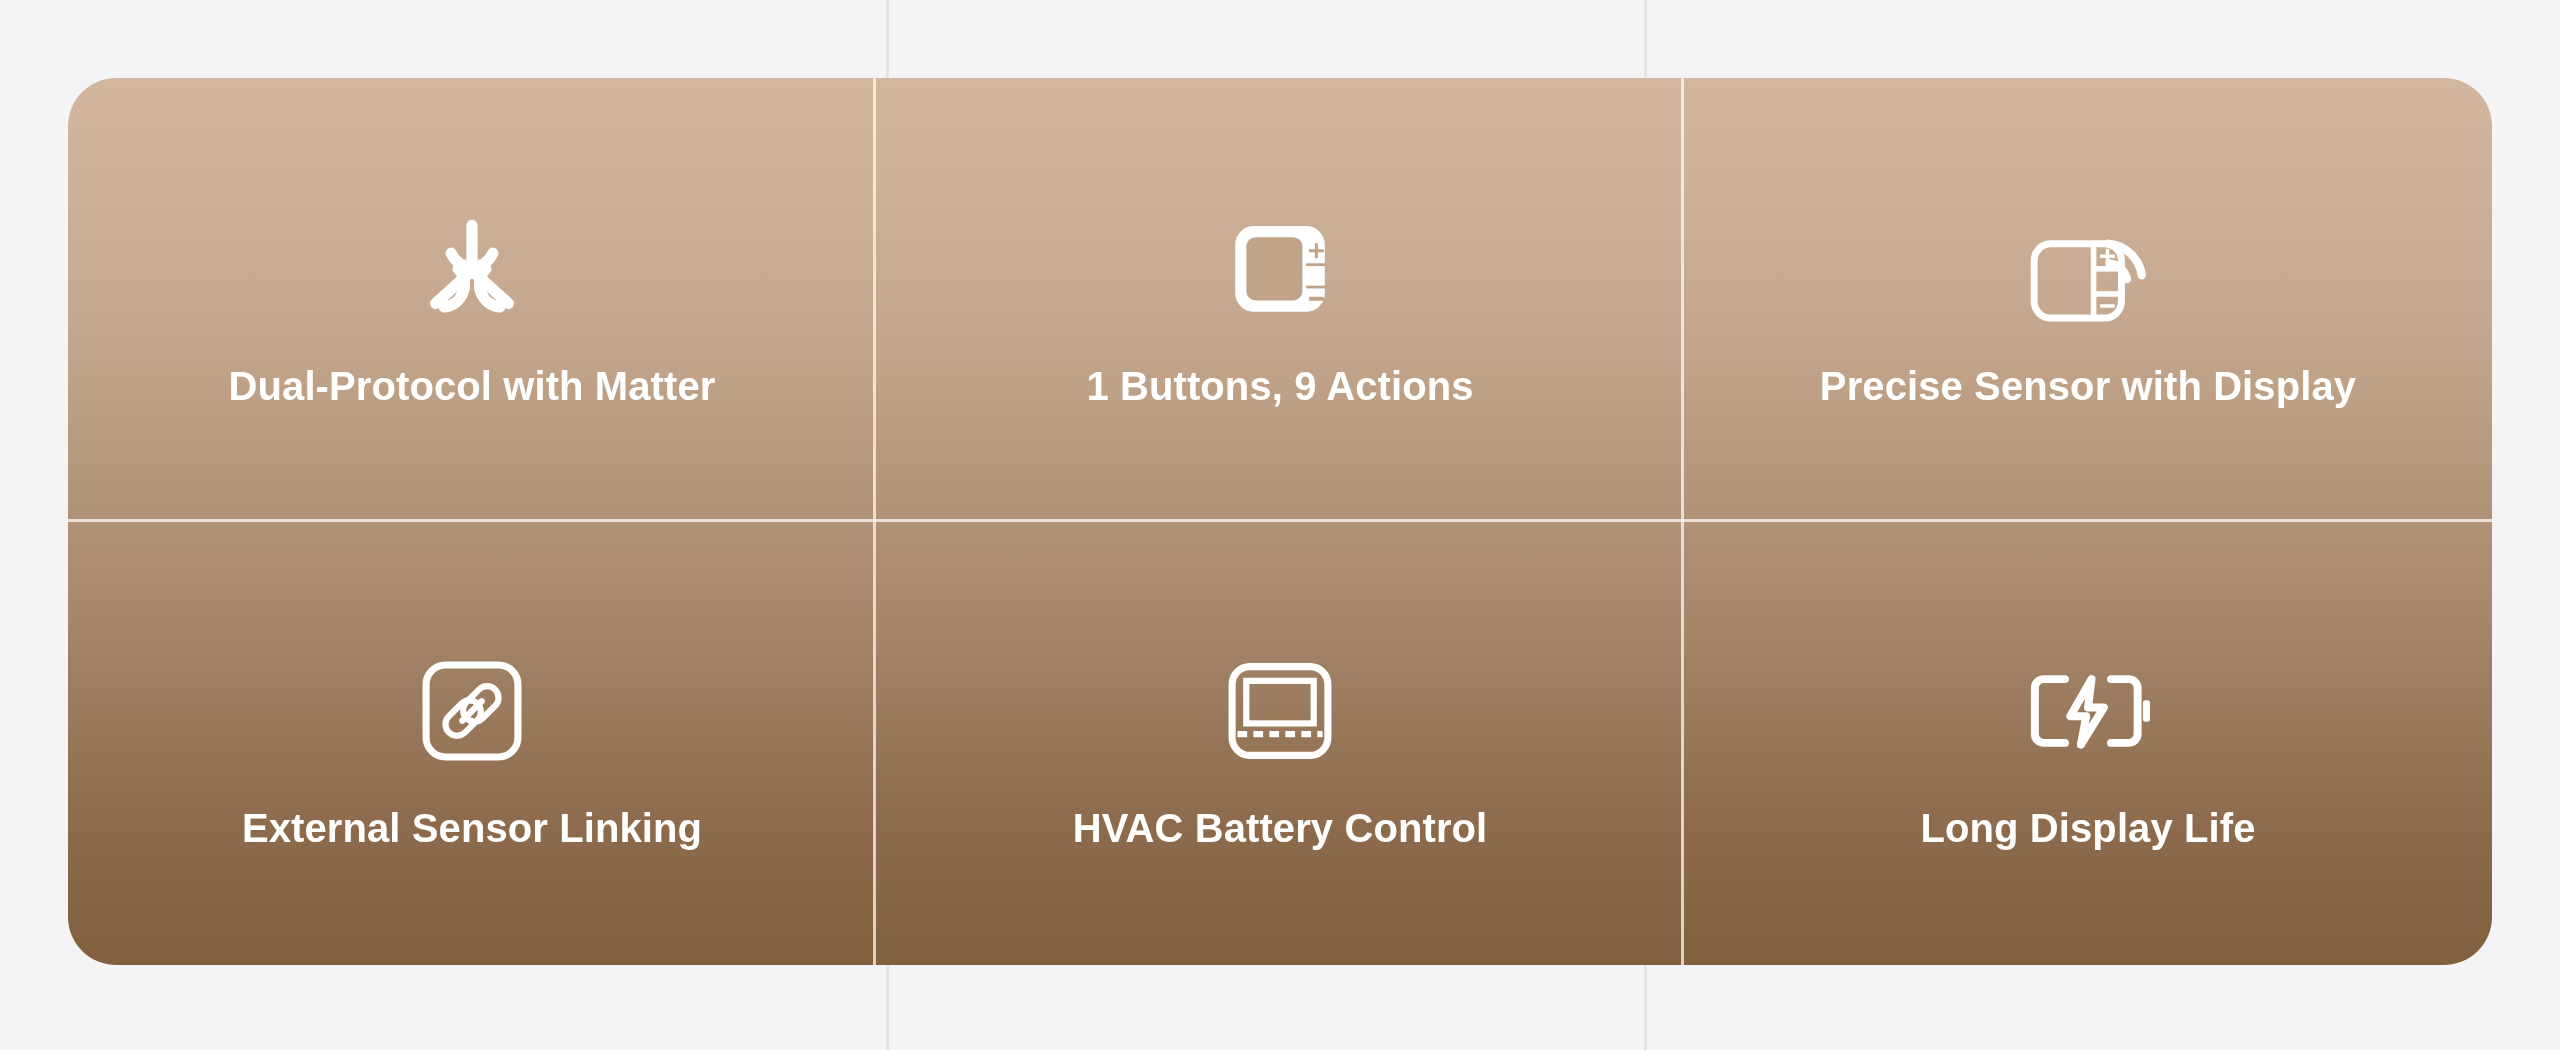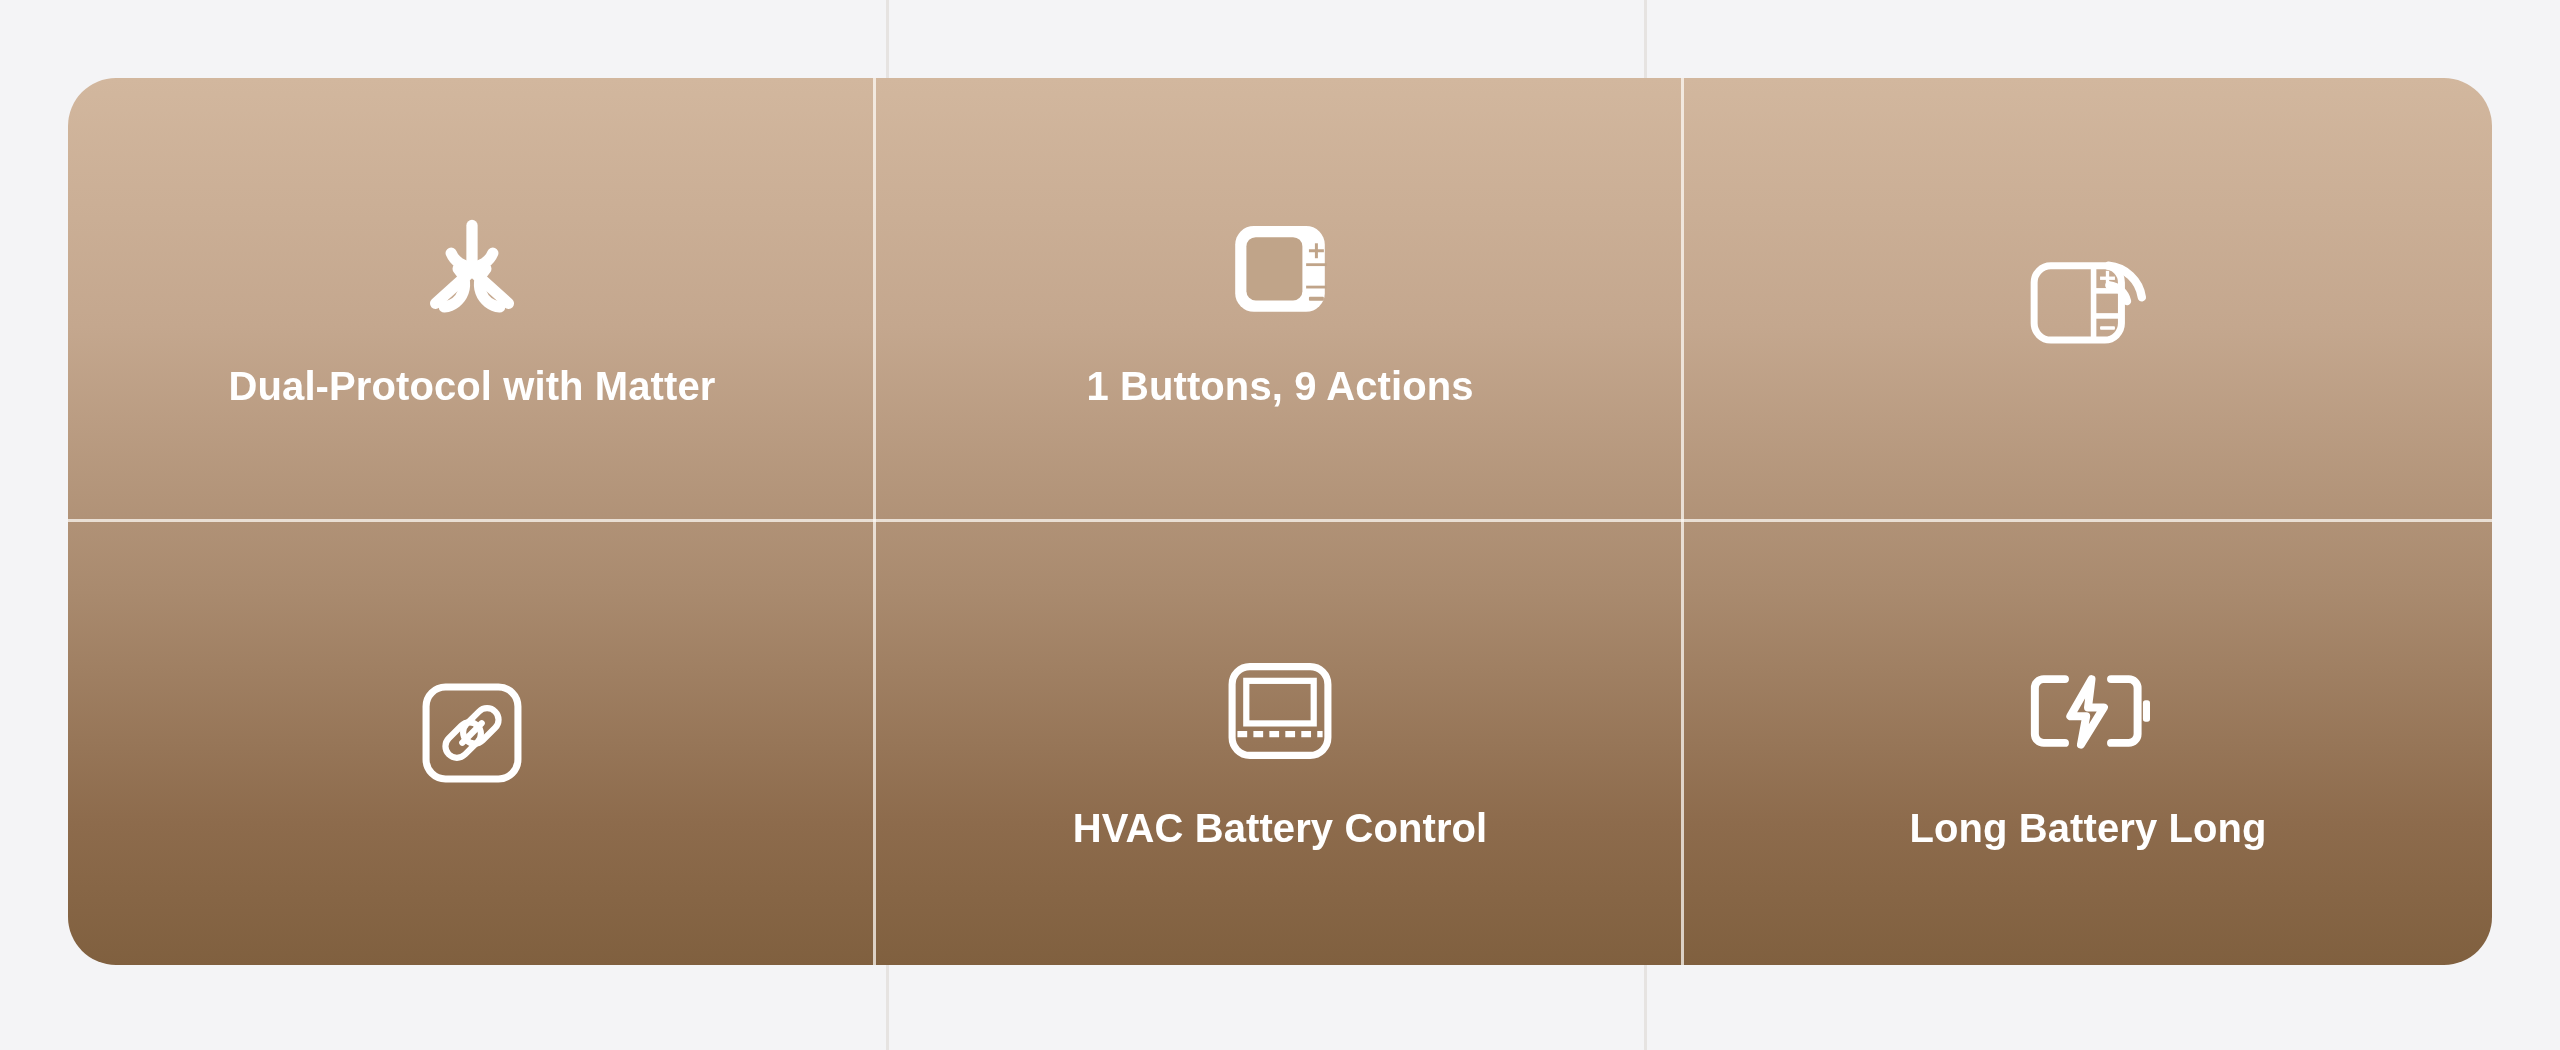--- a/index.html
+++ b/index.html
@@ -163,32 +163,34 @@
         <line x1="76" y1="40" x2="76" y2="120" stroke="#ffffff" stroke-width="6"></line>
         <line x1="76" y1="67" x2="106" y2="67" stroke="#ffffff" stroke-width="6"></line>
         <line x1="76" y1="94" x2="106" y2="94" stroke="#ffffff" stroke-width="6"></line>
 
         <rect x="83" y="51.6" width="16" height="3.6" fill="#ffffff"></rect>
         <rect x="89.2" y="45.4" width="3.6" height="16" fill="#ffffff"></rect>
 
         <rect x="83" y="105" width="16" height="3.8" rx="1" fill="#ffffff"></rect>
       </svg>
     </div>
+    <div class="feature-label">Precise Sensor with Display</div>
   </div>
 
   <div class="feature-cell row-bottom">
     <div class="icon-wrap">
       <svg width="106" height="106" viewBox="0 0 120 120" fill="none">
         <rect x="8" y="8" width="104" height="104" rx="22" stroke="#ffffff" stroke-width="8" fill="none"></rect>
 
         <rect x="57" y="29" width="26" height="46" rx="13" transform="rotate(45 70 52)" stroke="#ffffff" stroke-width="7" fill="none"></rect>
         <rect x="37" y="45" width="26" height="46" rx="13" transform="rotate(45 50 68)" stroke="#ffffff" stroke-width="7" fill="none"></rect>
         <line x1="49" y1="71" x2="71" y2="49" stroke="#ffffff" stroke-width="7" stroke-linecap="round"></line>
       </svg>
     </div>
+    <div class="feature-label">External Sensor Linking</div>
   </div>
 
   <div class="feature-cell row-bottom">
     <div class="icon-wrap">
       <svg width="110" height="104" viewBox="0 0 124 116" fill="none">
         <rect x="8" y="8" width="108" height="100" rx="20" stroke="#ffffff" stroke-width="8" fill="none"></rect>
         <rect x="24" y="24" width="76" height="48" stroke="#ffffff" stroke-width="7" fill="none"></rect>
 
         <line x1="14" y1="84" x2="110" y2="84" stroke="#ffffff" stroke-width="7" stroke-dasharray="11 7"></line>
       </svg>
@@ -202,16 +204,16 @@
 
         <path d="M44 16 H20 A 10 10 0 0 0 10 26 V 78 A 10 10 0 0 0 20 88 H44" stroke="#ffffff" stroke-width="9" stroke-linecap="round" stroke-linejoin="round" fill="none"></path>
 
         <path d="M96 16 H116 A 10 10 0 0 1 126 26 V 78 A 10 10 0 0 1 116 88 H96" stroke="#ffffff" stroke-width="9" stroke-linecap="round" stroke-linejoin="round" fill="none"></path>
 
         <rect x="132" y="40" width="8" height="24" rx="3" fill="#ffffff"></rect>
 
         <path d="M74 16 L50 58 H68 L62 90 L88 48 H70 Z" stroke="#ffffff" stroke-width="9" stroke-linejoin="round" stroke-linecap="round" fill="none"></path>
       </svg>
     </div>
-    <div class="feature-label">Long Battery Long</div>
+    <div class="feature-label">Long Display Life</div>
   </div>
 
 </div>
 
 </body></html>

